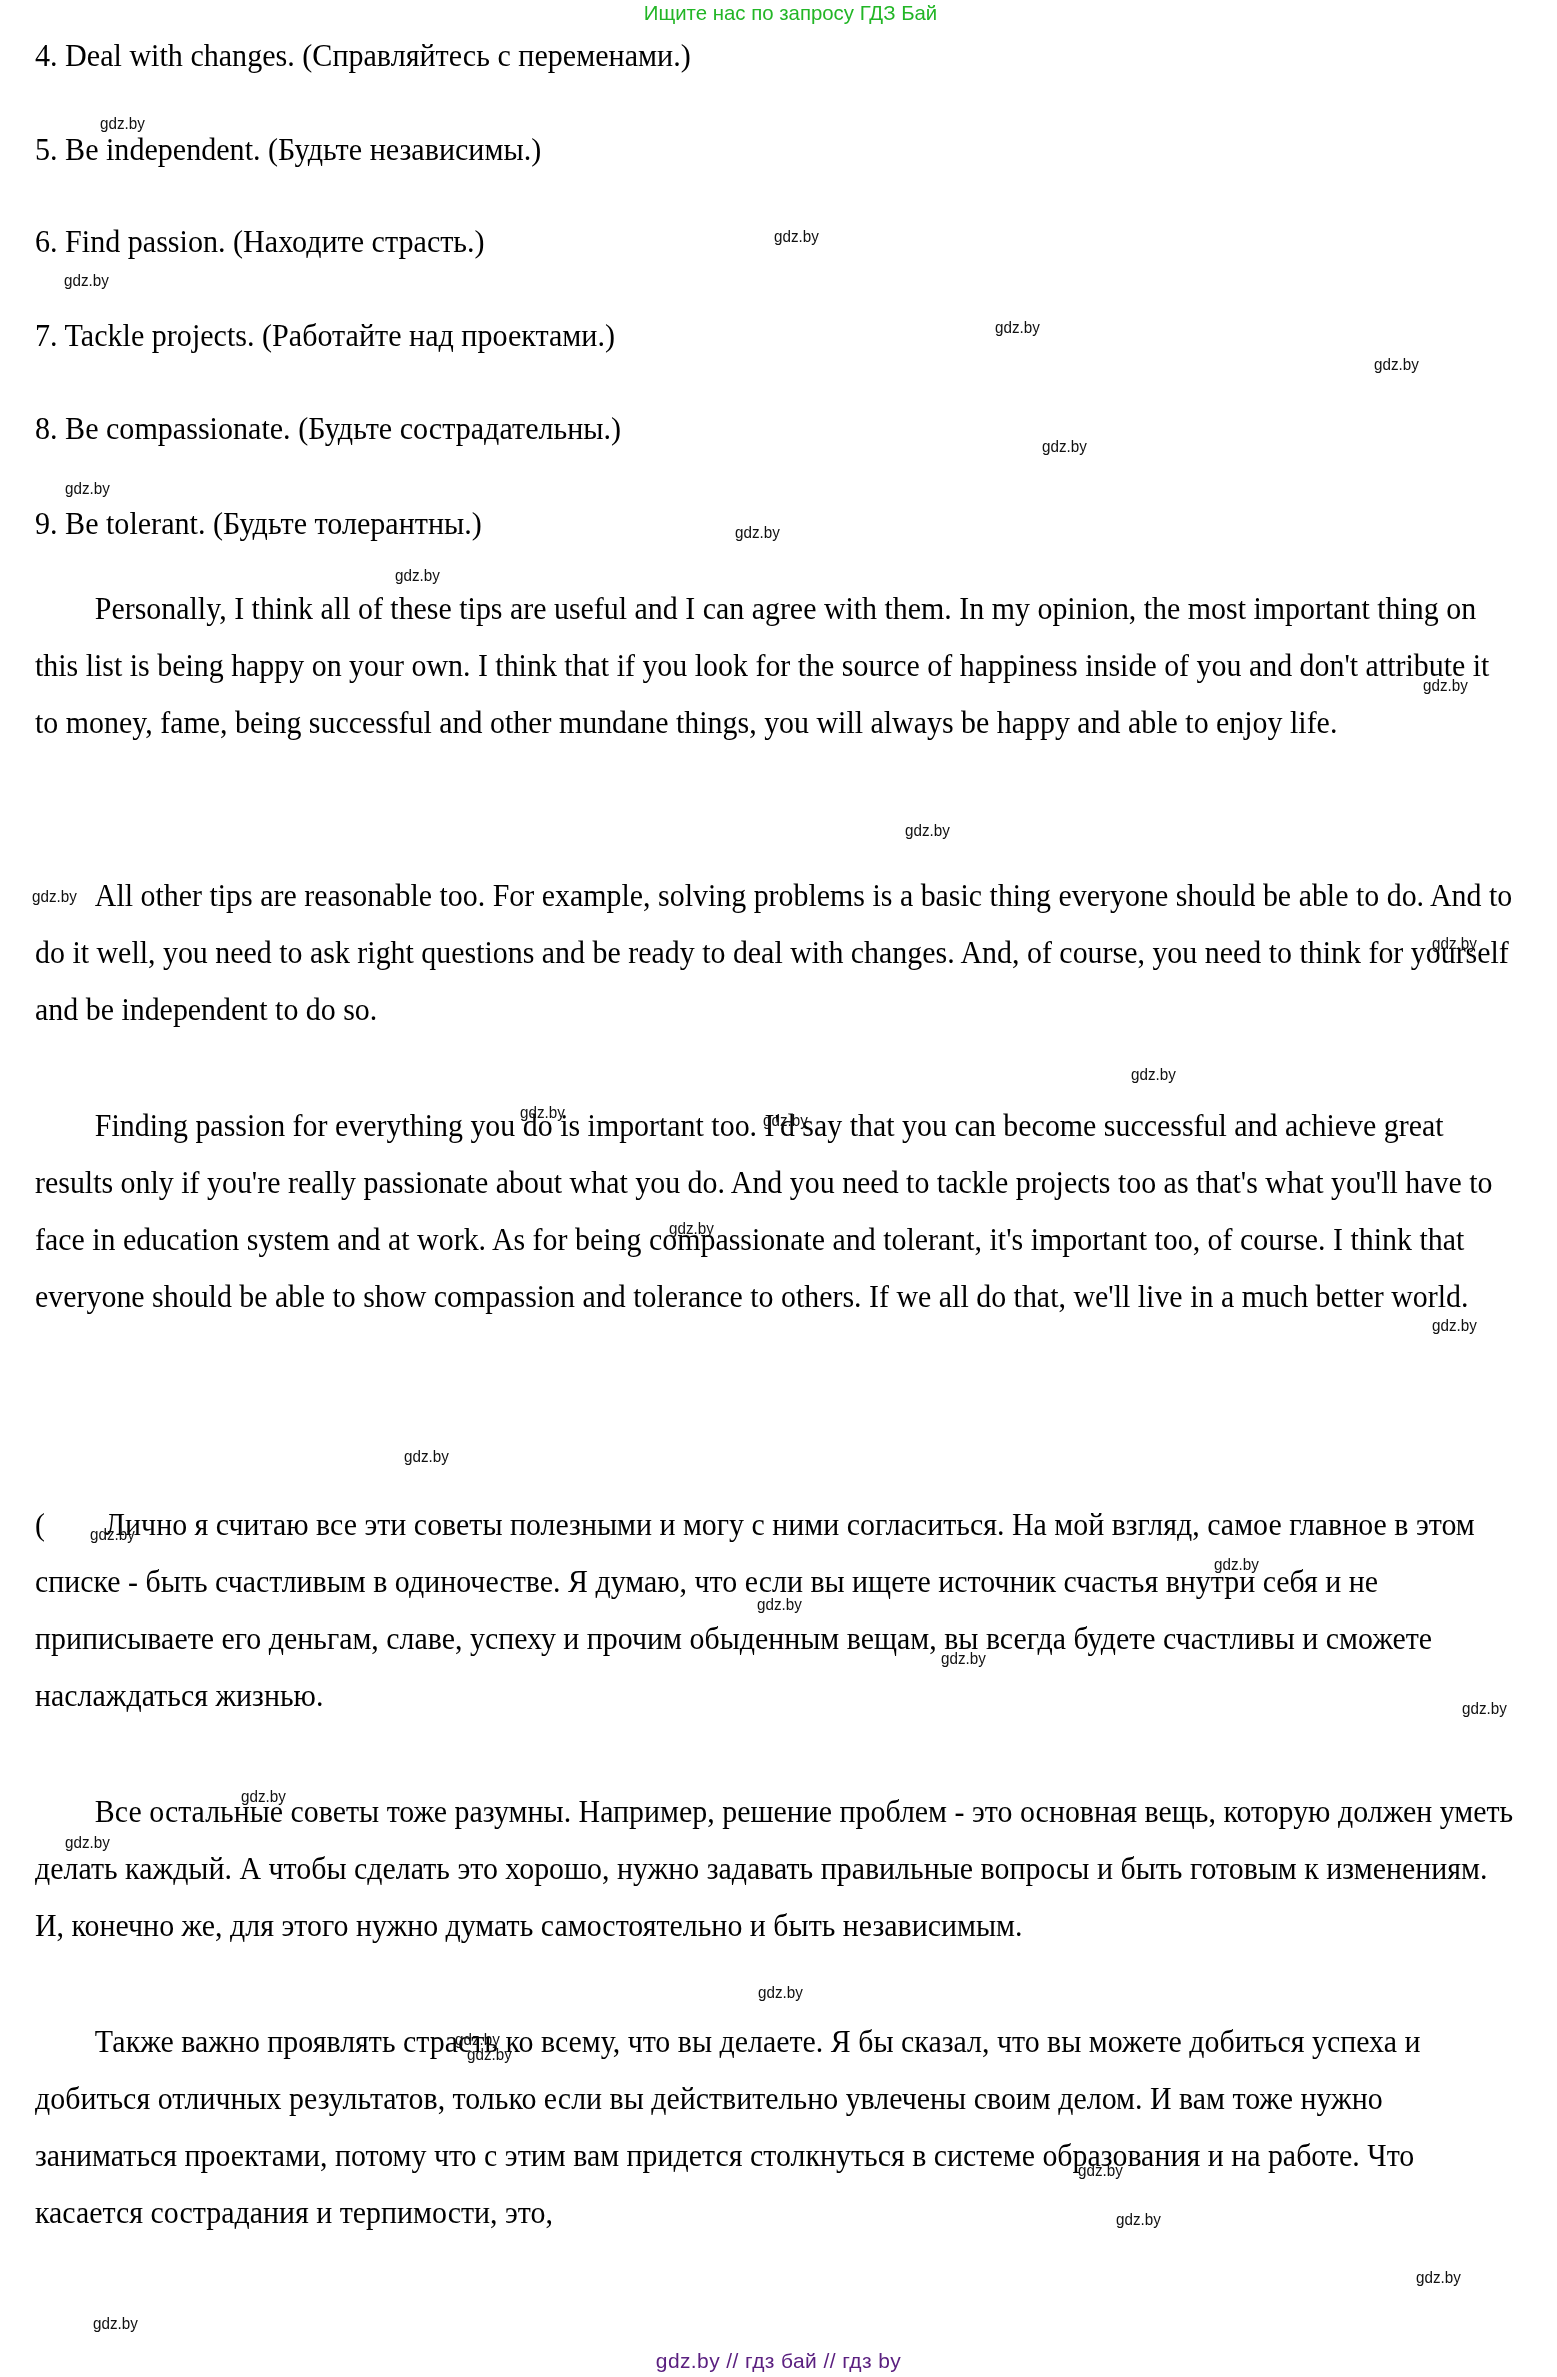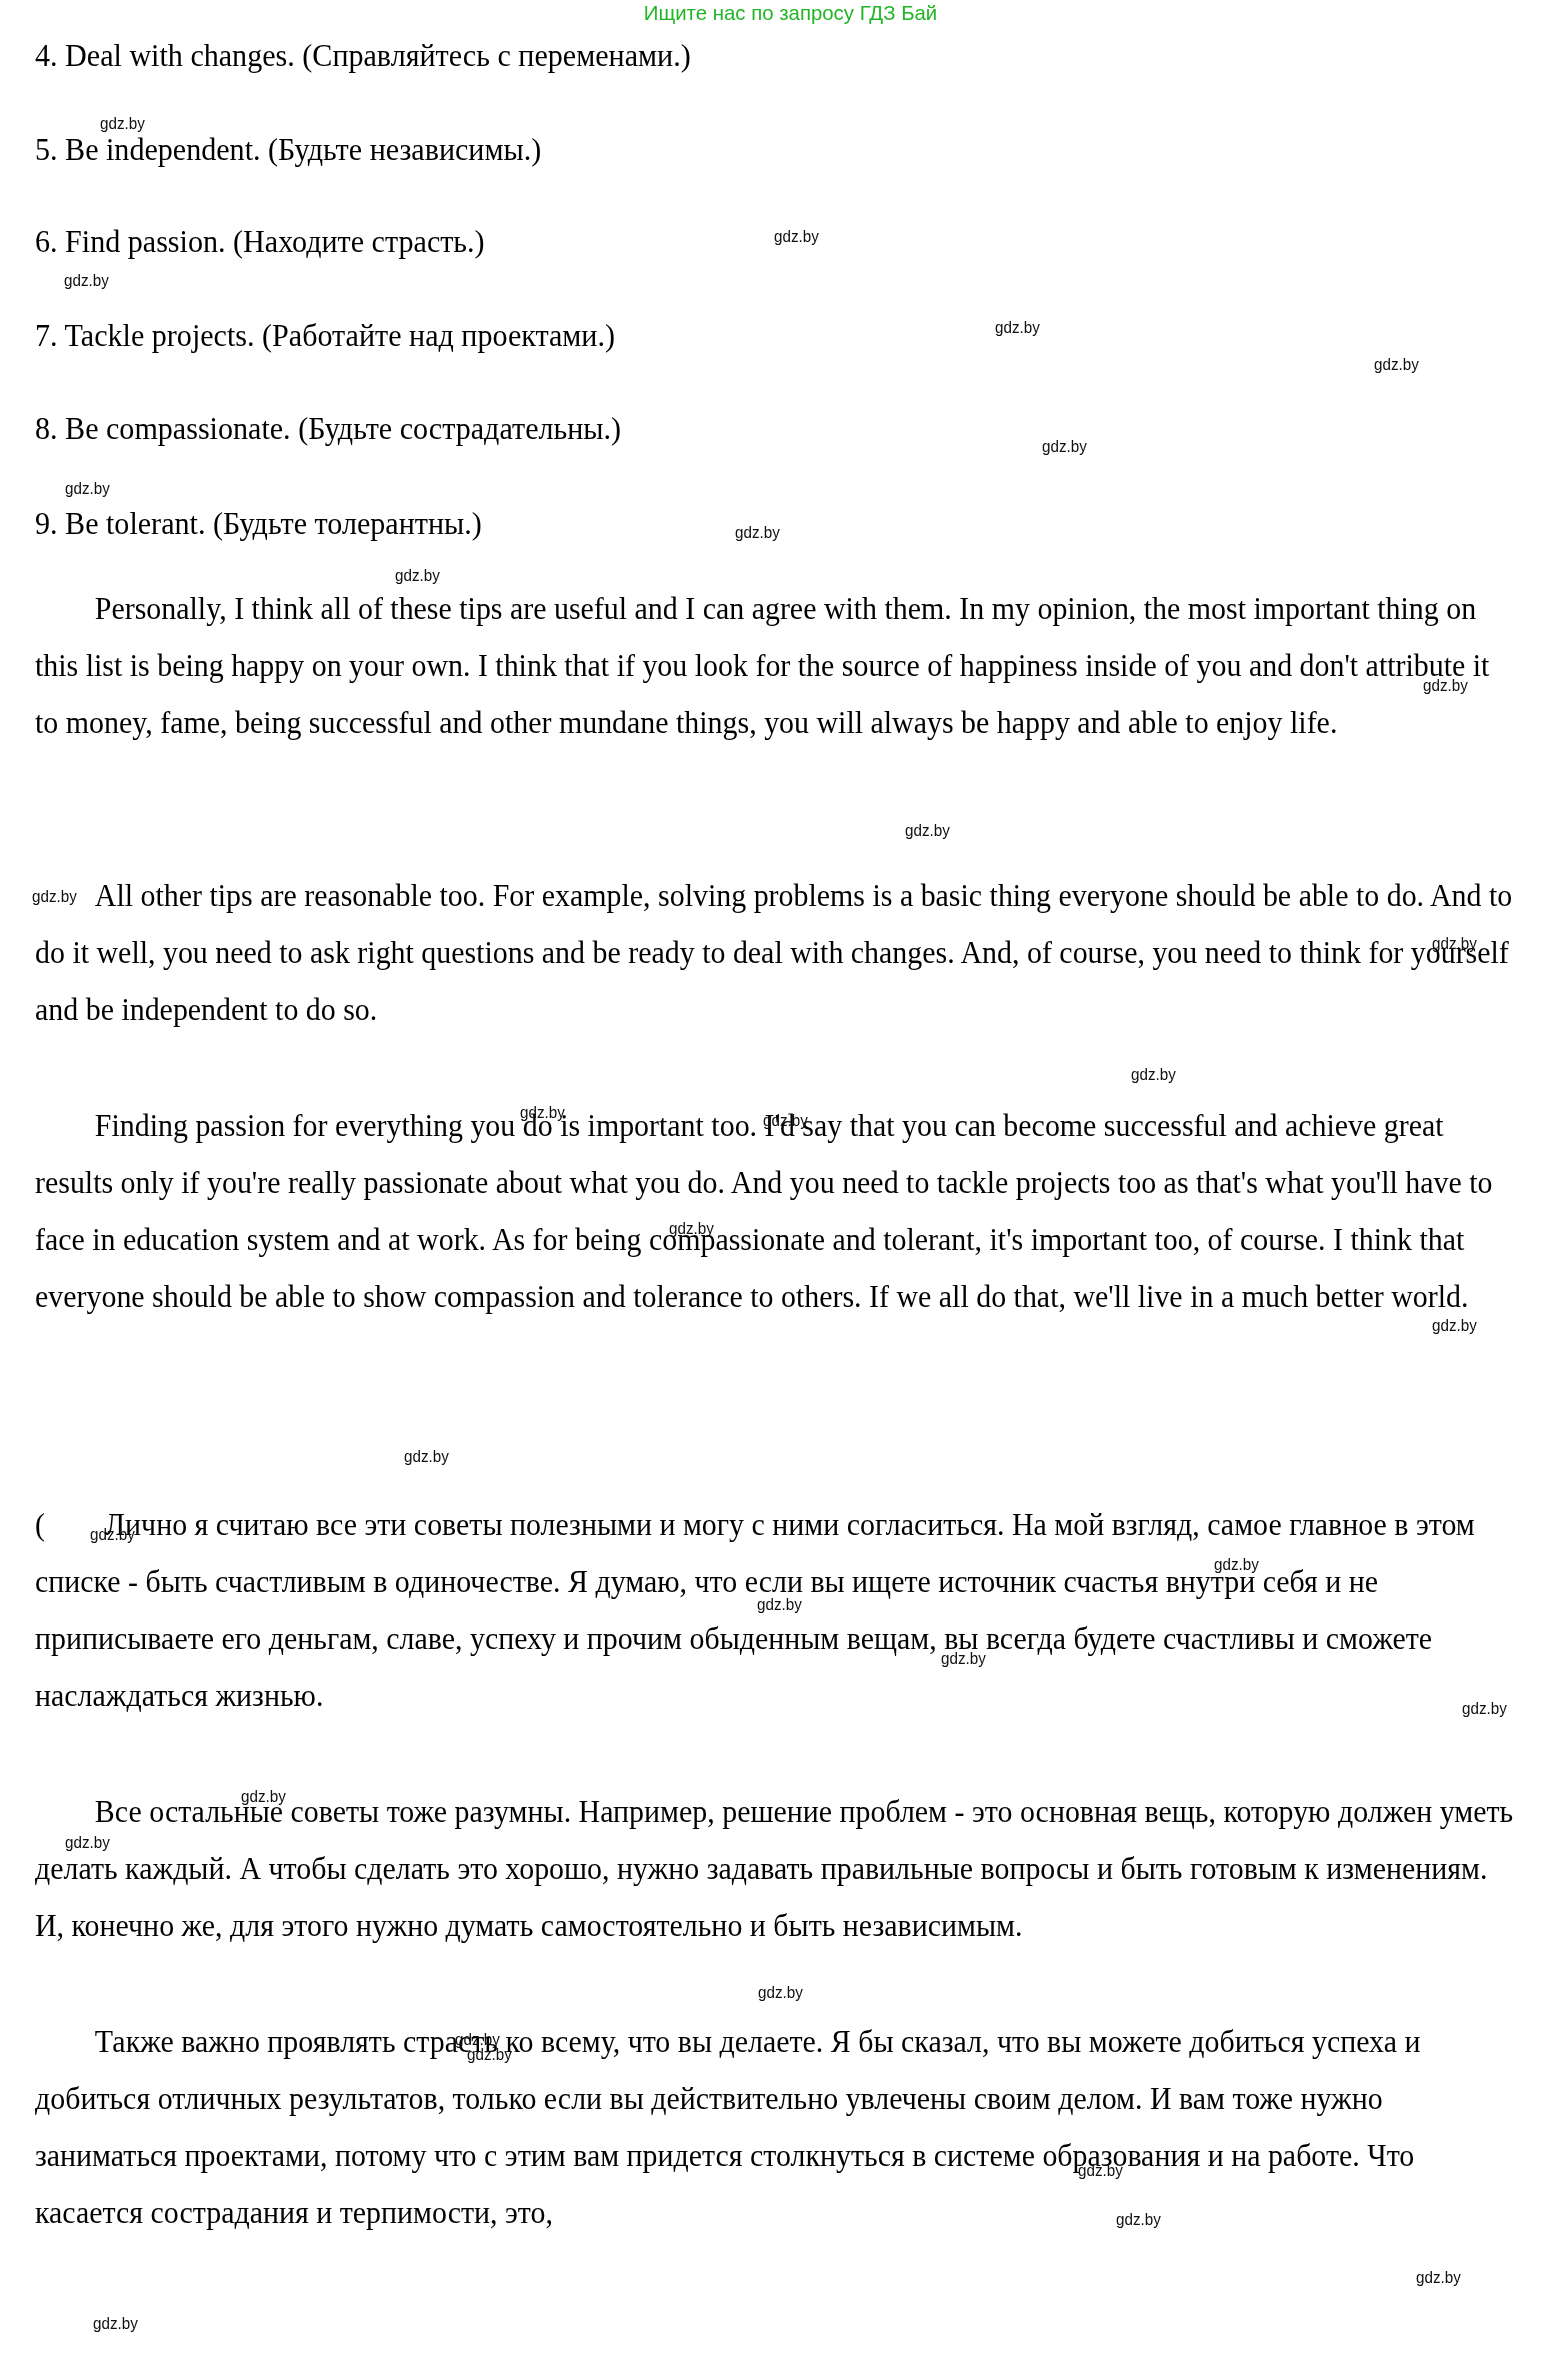--- a/index.html
+++ b/index.html
@@ -154,15 +154,16 @@
       <div class="wm" style="left: 65px; top: 1832px; color: rgb(17, 17, 17);">gdz.by</div>
       <div class="wm" style="left: 758px; top: 1982px; color: rgb(17, 17, 17);">gdz.by</div>
       <div class="wm" style="left: 455px; top: 2029px; color: rgb(17, 17, 17);">gdz.by</div>
       <div class="wm" style="left: 467px; top: 2044px; color: rgb(17, 17, 17);">gdz.by</div>
       <div class="wm" style="left: 1078px; top: 2160px; color: rgb(17, 17, 17);">gdz.by</div>
       <div class="wm" style="left: 1116px; top: 2209px; color: rgb(17, 17, 17);">gdz.by</div>
       <div class="wm" style="left: 1416px; top: 2267px; color: rgb(17, 17, 17);">gdz.by</div>
       <div class="wm" style="left: 93px; top: 2313px; color: rgb(17, 17, 17);">gdz.by</div>
     </div>
 
+  <div class="bottom-footer">gdz.by  //  гдз бай  //  гдз by</div>
 
 </div>
 
 
 </body></html>

